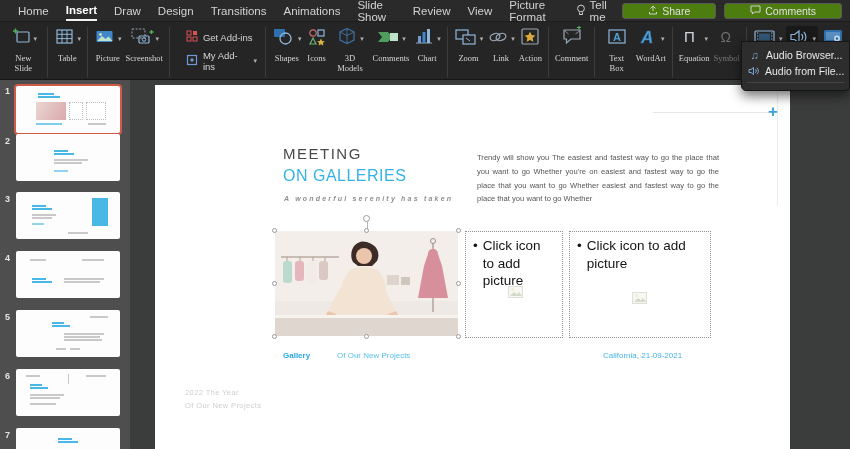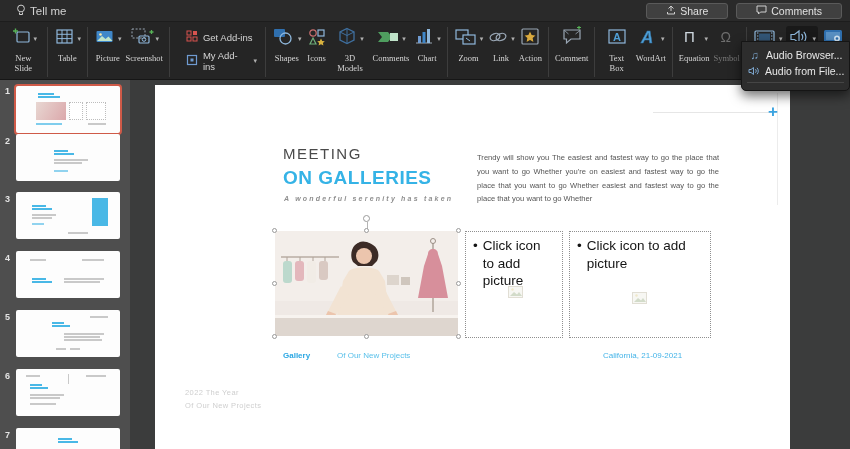--- a/index.html
+++ b/index.html
@@ -7,22 +7,22 @@
     font-family:"Liberation Sans", sans-serif; -webkit-font-smoothing:antialiased; }
 
   
   .menubar { position:absolute; top:0; left:0; width:850px; height:22px; background:#2a2a2a;
     display:flex; align-items:stretch; border-bottom:1px solid #1d1d1d; z-index:5; }
   .tabs { display:flex; align-items:stretch; padding-left:18px; gap:17px; }
   .tab { font-size:11.5px; color:#d2d2d2; display:flex; align-items:center; cursor:default; }
   .tab.active { color:#fff; font-weight:bold; border-bottom:2px solid #f2f2f2; }
   .tellme { display:flex; align-items:center; gap:4px; margin-left:16px; font-size:11.5px; color:#d2d2d2; }
   .mb-right { margin-left:auto; display:flex; align-items:center; gap:8px; padding-right:8px; }
-  .mb-btn { background:#404040; border:1px solid #5a5a5a; border-radius:3px; height:16px;
-    display:flex; align-items:center; gap:4px; padding:0 19px; font-size:10.5px; color:#e0e0e0; }
+  .mb-btn { background:#4d7c0f; border:1px solid #5a5a5a; border-radius:3px; height:16px;
+    display:flex; align-items:center; gap:4px; padding:0 25px; font-size:10.5px; color:#e0e0e0; }
 
   
   .ribbon { position:absolute; top:22px; left:0; width:850px; height:58px; background:#252525;
     display:flex; align-items:flex-start; padding:3px 2px 0 4px; border-bottom:1px solid #161616; z-index:4; }
   .rb { display:flex; flex-direction:column; align-items:center; padding:1px 2px; }
   .rb .ic { height:26px; display:flex; align-items:center; gap:1px; }
   .rb .lbl { margin-top:2px; font-size:8.5px; color:#d6d6d6; text-align:center; line-height:1.15; max-width:46px;font-family:Liberation Serif, serif; }
   .rb.pressed .ic { background:#191919; border-radius:3px; padding:1px 2px; }
   .chev { font-size:7px; color:#b0b0b0; margin-left:1px; }
   .divider { width:1px; align-self:stretch; background:#3d3d3d; margin:2px 4px; }
@@ -54,21 +54,21 @@
 
   
   .editor { position:absolute; top:80px; left:130px; width:720px; height:369px; background:#3b3c3c; }
   .slide { position:absolute; left:25px; top:5px; width:635px; height:364px; background:#ffffff; overflow:hidden; }
 
   .deco-vline { position:absolute; left:622px; top:8px; width:1px; height:112px; background:#ececec; }
   .deco-hline { position:absolute; left:498px; top:27px; width:116px; height:1px; background:#e6e6e6; }
   .deco-plus { position:absolute; left:613px; top:17px; font-size:17px; font-weight:bold; color:#3ba3e0; }
 
   .title1 { position:absolute; left:128px; top:60px; font-size:15px; letter-spacing:1.5px; color:#4a4a4a; }
-  .title2 { position:absolute; left:128px; top:82px; font-size:19px; font-weight:bold; letter-spacing:.5px; color:#35b3e6; }
+  .title2 { position:absolute; left:128px; top:82px; font-size:16px; font-weight:normal; letter-spacing:.5px; color:#35b3e6; }
   .subtitle { position:absolute; left:129px; top:110px; font-size:7px; font-style:italic; font-weight:bold;
     letter-spacing:2.2px; color:#8f8f8f; }
   .bodytext { position:absolute; left:322px; top:66px; width:242px; font-size:7.6px; line-height:1.82;
     color:#555; text-align:justify; }
 
   .pic-frame { position:absolute; left:120px; top:146px; width:183px; height:105px; }
   .pic-frame svg { display:block; }
   .handle { position:absolute; width:5px; height:5px; background:#fff; border:1px solid #9a9a9a; border-radius:50%; z-index:3; }
   .rot-stem { position:absolute; left:50%; top:-9px; width:1px; height:9px; background:#b5b5b5; }
   .rot-handle { position:absolute; left:calc(50% - 3.5px); top:-16px; width:7px; height:7px; background:#fff;
@@ -84,20 +84,32 @@
   .gal-label { position:absolute; left:128px; top:266px; font-size:8px; font-weight:bold; color:#2ba7e3; }
   .gal-sub { position:absolute; left:182px; top:266px; font-size:8px; color:#59c0ea; }
   .gal-date { position:absolute; left:448px; top:266px; font-size:8px; color:#45b4e8; }
   .footer1 { position:absolute; left:30px; top:303px; font-size:7.5px; color:#cfcfcf; letter-spacing:.4px; }
   .footer2 { position:absolute; left:30px; top:316px; font-size:7.5px; color:#cfcfcf; letter-spacing:.4px; }
 </style>
 </head>
 <body>
 
 <div class="menubar">
+  <div class="tabs">
+    <span class="tab">Home</span>
+    <span class="tab active">Insert</span>
+    <span class="tab">Draw</span>
+    <span class="tab">Design</span>
+    <span class="tab">Transitions</span>
+    <span class="tab">Animations</span>
+    <span class="tab">Slide Show</span>
+    <span class="tab">Review</span>
+    <span class="tab">View</span>
+    <span class="tab">Picture Format</span>
+  </div>
   <div class="tellme">
     <span>
       <svg width="10" height="12" viewBox="0 0 10 12">
           <circle cx="5" cy="4.5" r="3.4" fill="none" stroke="#cfcfcf" stroke-width="1"></circle>
           <path d="M3.5 8.5v2h3v-2" fill="none" stroke="#cfcfcf" stroke-width="1"></path>
         </svg>
     </span>
     <span>Tell me</span>
   </div>
   <div class="mb-right">

